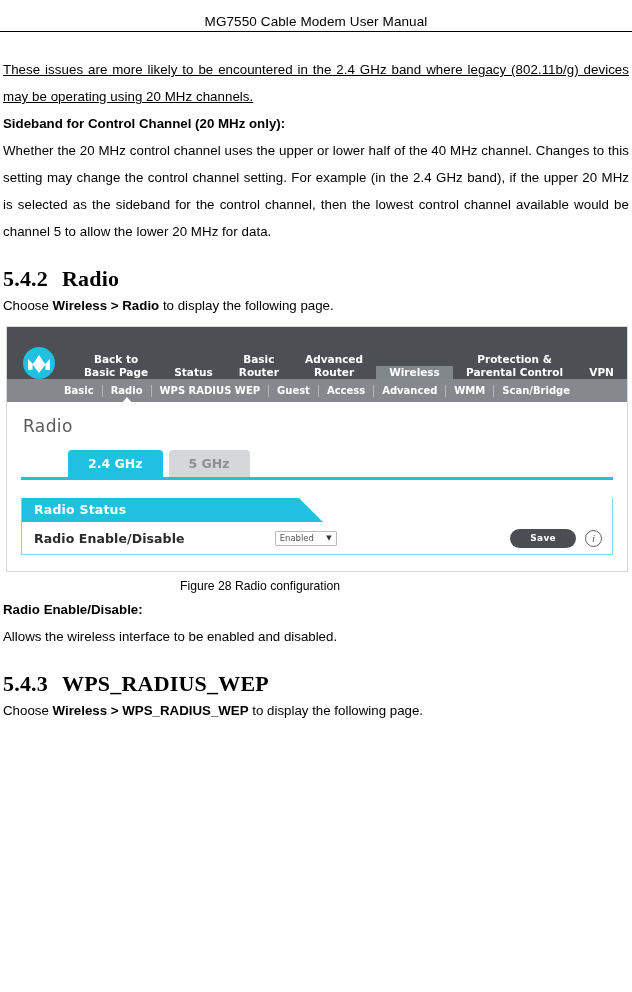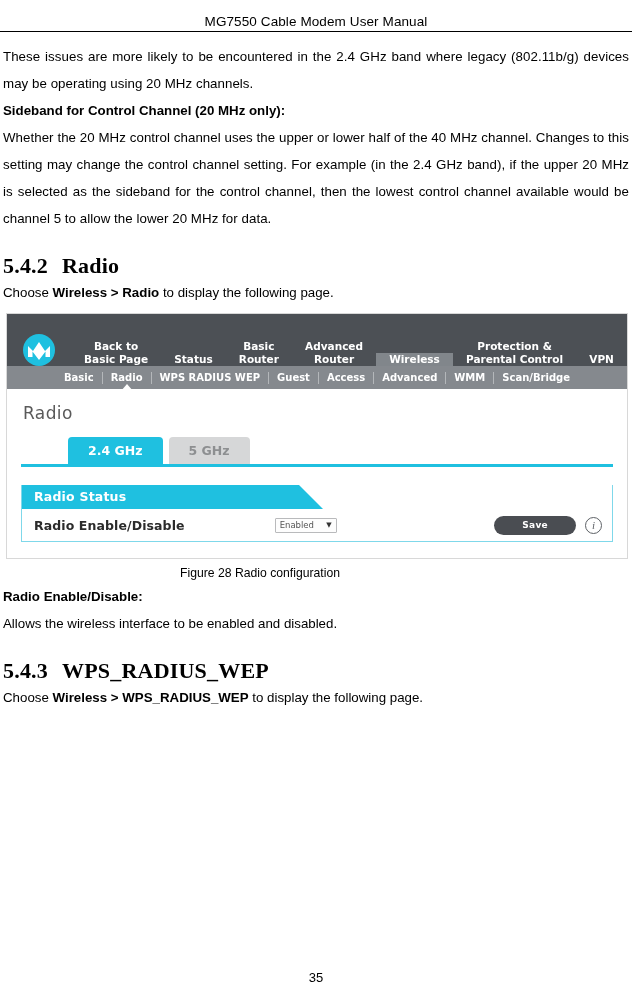--- a/index.html
+++ b/index.html
@@ -42,21 +42,21 @@
   }
 
   p.body {
     font-size: 13.3px;
     line-height: 27px;
     margin: 0;
     text-align: justify;
     text-justify: inter-word;
     letter-spacing: 0.05px;
   }
-  p.body.first { margin-top: 11px; }
+  p.body.first { margin-top: 24px; text-decoration: underline; }
 
   p.lead {
     font-size: 13.3px;
     line-height: 27px;
     margin: 0;
     text-align: left;
   }
 
   .bold { font-weight: bold; }
 
@@ -233,21 +233,21 @@
     border-radius: 1px;
   }
   .row-select .arrow { font-size: 7px; color: #333; }
   .row-spacer { flex: 1 1 auto; }
   .save-btn {
     background: #4a4d52;
     color: #ffffff;
     font-size: 9px;
     font-weight: bold;
     border-radius: 11px;
-    padding: 4px 28px;
+    padding: 4px 20px;
     line-height: 11px;
     letter-spacing: 0.3px;
   }
   .info-icon {
     width: 17px; height: 17px;
     border: 1.3px solid #5d6166;
     border-radius: 50%;
     margin-left: 9px;
     font-family: "Liberation Serif", serif;
     font-style: italic;
@@ -364,14 +364,13 @@
     <p class="lead">Allows the wireless interface to be enabled and disabled.</p>
 
     <h2 class="section">
       <span class="num">5.4.3</span><span>WPS_RADIUS_WEP</span>
     </h2>
 
     <p class="lead after-heading"><span>Choose </span><span class="bold">Wireless &gt; WPS_RADIUS_WEP</span><span> to display the following page.</span></p>
 
   </div>
 
-  <div class="page-number">35</div>
 </div>
 
 </body></html>

